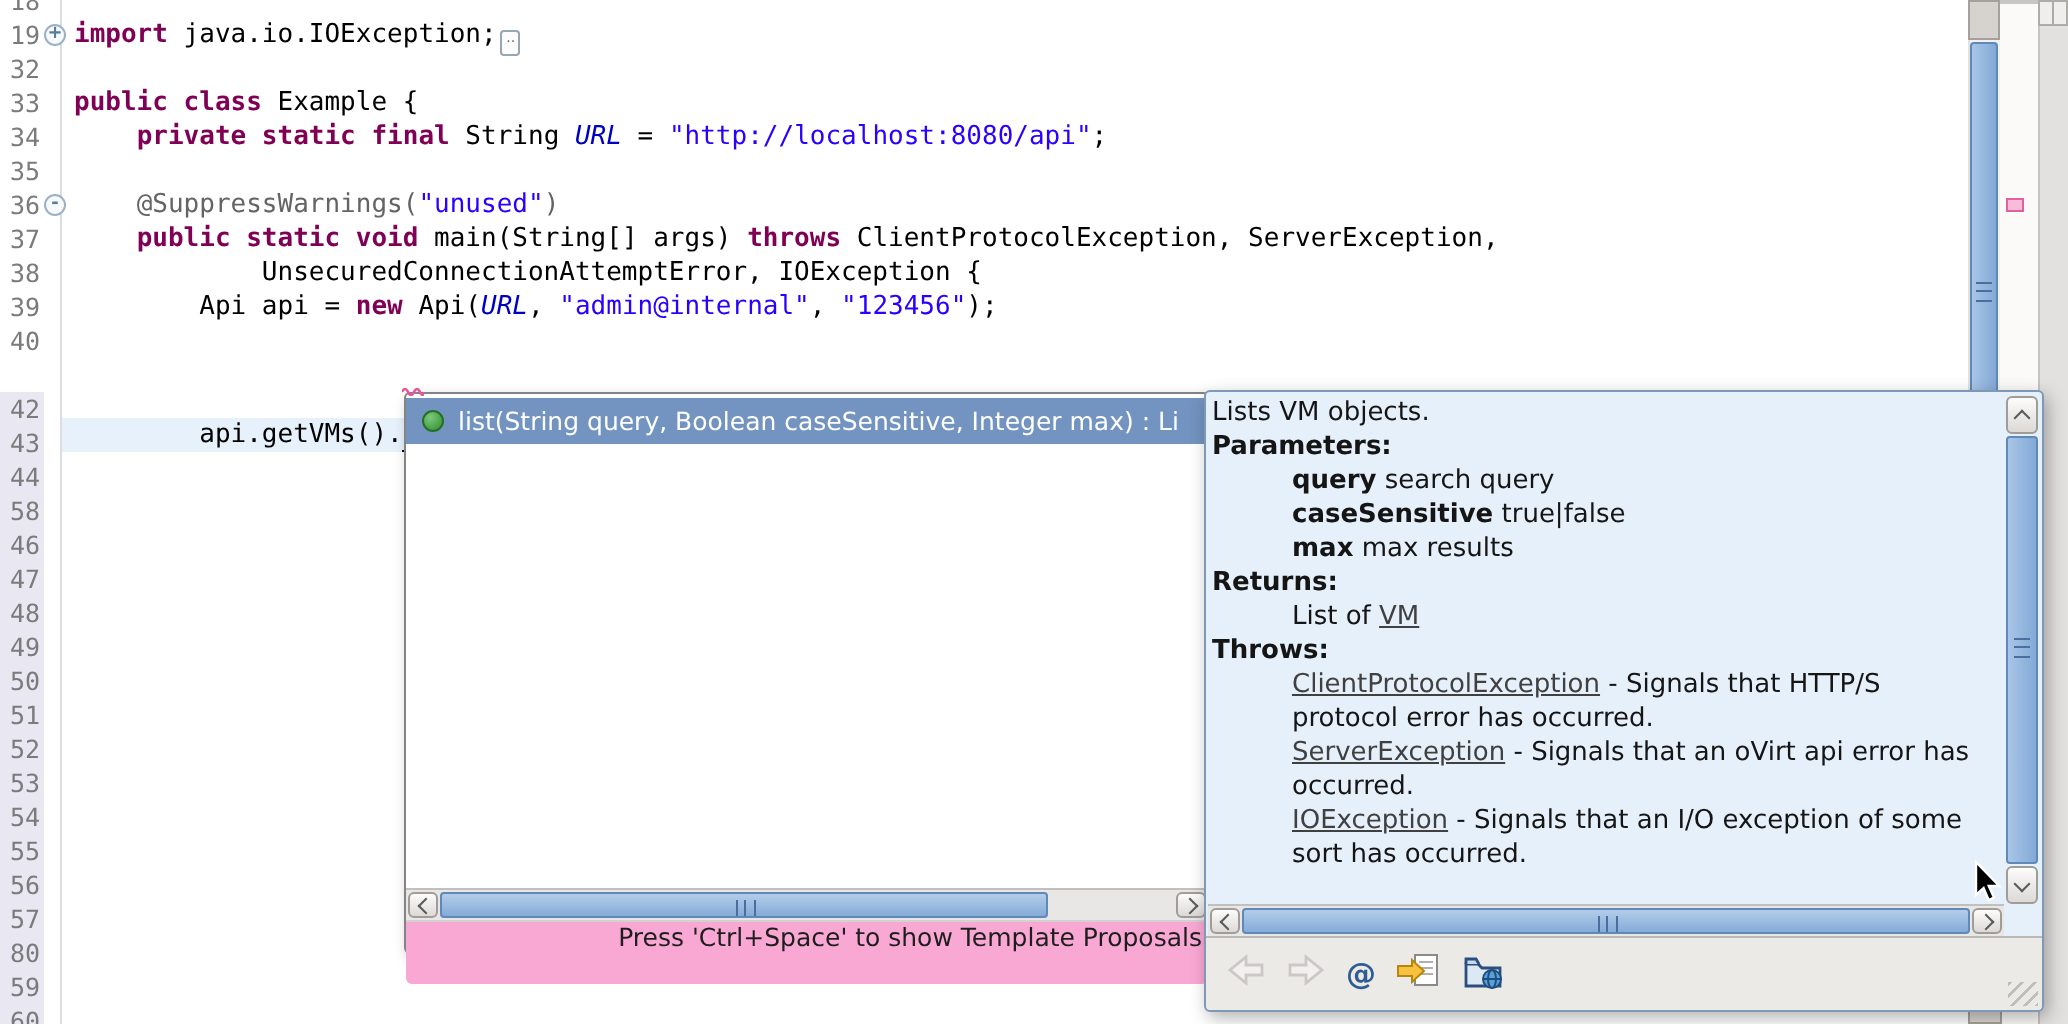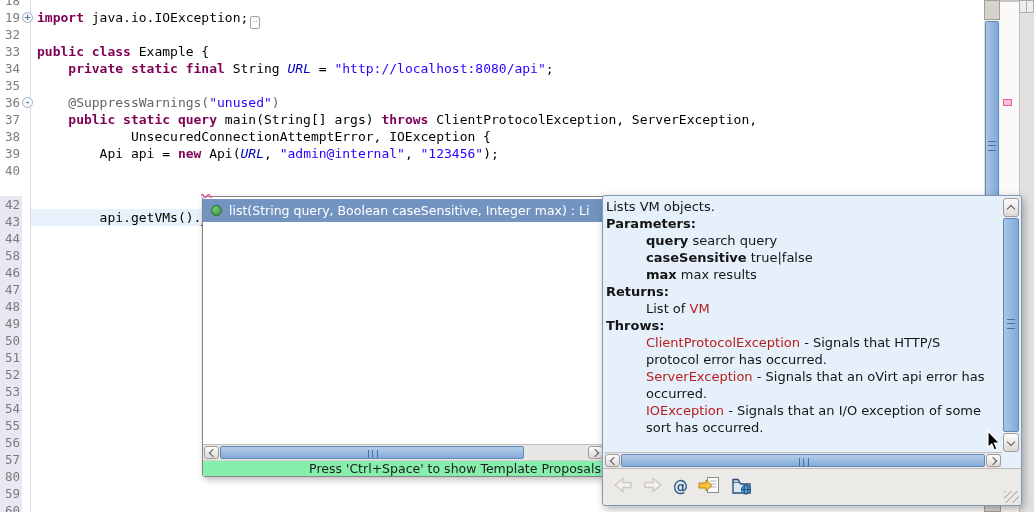--- a/index.html
+++ b/index.html
@@ -60,21 +60,21 @@
           box-shadow:2px 3px 7px rgba(0,0,0,.25);z-index:20;}
   #assist-list{position:absolute;left:203px;top:199px;width:401px;height:245px;overflow:hidden;z-index:21;}
   .as-item{height:23px;display:flex;align-items:center;padding-left:8px;white-space:nowrap;
            overflow:hidden;font:12.5px "DejaVu Sans",sans-serif;color:#000;}
   .as-item.sel{background:#7394c0;color:#fff;}
   .as-icon{flex:none;width:9px;height:9px;border-radius:50%;margin-right:7px;
            background:radial-gradient(circle at 35% 30%,#7cc87c,#2f8f2f);border:1px solid #267026;}
   .as-note{color:#8a8a8a;}
   #assist-hscroll{position:absolute;left:203px;top:444px;width:401px;height:16px;background:#e9e7e5;
                   border-top:1px solid #c2c0be;box-sizing:border-box;z-index:21;}
-  #assist-status{position:absolute;left:203px;top:460px;width:401px;height:16px;background:#86efac;
+  #assist-status{position:absolute;left:203px;top:460px;width:401px;height:32px;background:#f9a8d4;
                  border-top:1px solid #d2d2d2;box-sizing:border-box;text-align:right;
                  font:12.5px/15px "DejaVu Sans",sans-serif;color:#1e1e1e;padding-right:3px;
                  white-space:nowrap;overflow:hidden;border-radius:0 0 3px 3px;z-index:21;}
 
   
   .sbtn{position:absolute;background:linear-gradient(#fcfcfb,#dcd9d6);border:1px solid #a09c98;
         border-radius:3px;box-sizing:border-box;display:flex;align-items:center;justify-content:center;}
   .chev{display:block;width:5px;height:5px;border-left:1.6px solid #5a5a5a;border-top:1.6px solid #5a5a5a;}
   .chev-left{transform:rotate(-45deg);margin-left:2px;}
   .chev-right{transform:rotate(135deg);margin-right:2px;}
@@ -88,21 +88,21 @@
 
   
   #jdoc{position:absolute;left:602px;top:195px;width:420px;height:311px;background:#e5f0fb;
         border:1px solid #7e99b5;border-radius:3px;box-sizing:border-box;
         box-shadow:2px 3px 9px rgba(0,0,0,.3);z-index:30;}
   #jdoc-content{position:absolute;left:606px;top:198px;width:390px;height:252px;overflow:hidden;
                 font:13px/17px "DejaVu Sans",sans-serif;color:#151515;z-index:31;}
   .jd-h{font-weight:bold;}
   .jd-e{padding-left:40px;width:348px;}
   .jd-b{font-weight:bold;}
-  .jd-link{color:#b91c1c;cursor:pointer;}
+  .jd-link{color:#404040;text-decoration:underline;cursor:pointer;}
   #jdoc-vup{left:1003px;top:198px;width:16px;height:19px;z-index:31;}
   #jdoc-vthumb{position:absolute;left:1003px;top:218px;width:16px;height:214px;
                background:linear-gradient(90deg,#a9c6e7,#82a9d6);border:1px solid #6189b7;
                border-radius:2px;box-sizing:border-box;z-index:31;}
   #jdoc-vthumb .hgrip{left:3px;top:100px;}
   #jdoc-vdown{left:1003px;top:433px;width:16px;height:19px;z-index:31;}
   #jdoc-hscroll{position:absolute;left:604px;top:452px;width:398px;height:16px;background:#e9e7e5;
                 border-top:1px solid #c2c0be;box-sizing:border-box;z-index:31;}
   #jdoc-toolbar{position:absolute;left:603px;top:468px;width:418px;height:37px;background:#eceae7;
                 border-top:1px solid #bcbab7;box-sizing:border-box;border-radius:0 0 3px 3px;
@@ -118,21 +118,21 @@
 <div id="stage">
 
   <div id="editor">
       <div class="row" style="top: -8px;"><div class="gut">18</div><span class="codespan"></span></div>
       <div class="row" style="top: 9px;"><div class="gut">19</div><div class="fold">+</div><span class="codespan"><span class="c-kw">import</span><span class="c-pl"> java.io.IOException;</span><span class="c-fb">··</span></span></div>
       <div class="row" style="top: 26px;"><div class="gut">32</div><span class="codespan"></span></div>
       <div class="row" style="top: 43px;"><div class="gut">33</div><span class="codespan"><span class="c-kw">public class</span><span class="c-pl"> Example {</span></span></div>
       <div class="row" style="top: 60px;"><div class="gut">34</div><span class="codespan"><span class="c-pl">    </span><span class="c-kw">private static final</span><span class="c-pl"> String </span><span class="c-fld">URL</span><span class="c-pl"> = </span><span class="c-str">"http://localhost:8080/api"</span><span class="c-pl">;</span></span></div>
       <div class="row" style="top: 77px;"><div class="gut">35</div><span class="codespan"></span></div>
       <div class="row" style="top: 94px;"><div class="gut">36</div><div class="fold">-</div><span class="codespan"><span class="c-pl">    </span><span class="c-ann">@SuppressWarnings(</span><span class="c-str">"unused"</span><span class="c-ann">)</span></span></div>
-      <div class="row" style="top: 111px;"><div class="gut">37</div><span class="codespan"><span class="c-pl">    </span><span class="c-kw">public static query</span><span class="c-pl"> main(String[] args) </span><span class="c-kw">throws</span><span class="c-pl"> ClientProtocolException, ServerException,</span></span></div>
+      <div class="row" style="top: 111px;"><div class="gut">37</div><span class="codespan"><span class="c-pl">    </span><span class="c-kw">public static void</span><span class="c-pl"> main(String[] args) </span><span class="c-kw">throws</span><span class="c-pl"> ClientProtocolException, ServerException,</span></span></div>
       <div class="row" style="top: 128px;"><div class="gut">38</div><span class="codespan"><span class="c-pl">            UnsecuredConnectionAttemptError, IOException {</span></span></div>
       <div class="row" style="top: 145px;"><div class="gut">39</div><span class="codespan"><span class="c-pl">        Api api = </span><span class="c-kw">new</span><span class="c-pl"> Api(</span><span class="c-fld">URL</span><span class="c-pl">, </span><span class="c-str">"admin@internal"</span><span class="c-pl">, </span><span class="c-str">"123456"</span><span class="c-pl">);</span></span></div>
       <div class="row" style="top: 162px;"><div class="gut">40</div><span class="codespan"></span></div>
       <div class="row" style="top: 190px; margin-top: 19px;"><div class="hlband"></div><div class="gut shade">41</div><span class="codespan"><span class="c-pl">        api.getVMs().</span><span class="c-cur">l</span></span></div>
       <div class="row" style="top: 196px;"><div class="gut shade">42</div><span class="codespan"></span></div>
       <div class="row" style="top: 213px;"><div class="gut shade">43</div><span class="codespan"></span></div>
       <div class="row" style="top: 230px;"><div class="gut shade">44</div><span class="codespan"></span></div>
       <div class="row" style="top: 247px;"><div class="gut shade">58</div><span class="codespan"></span></div>
       <div class="row" style="top: 264px;"><div class="gut shade">46</div><span class="codespan"></span></div>
       <div class="row" style="top: 281px;"><div class="gut shade">47</div><span class="codespan"></span></div>

